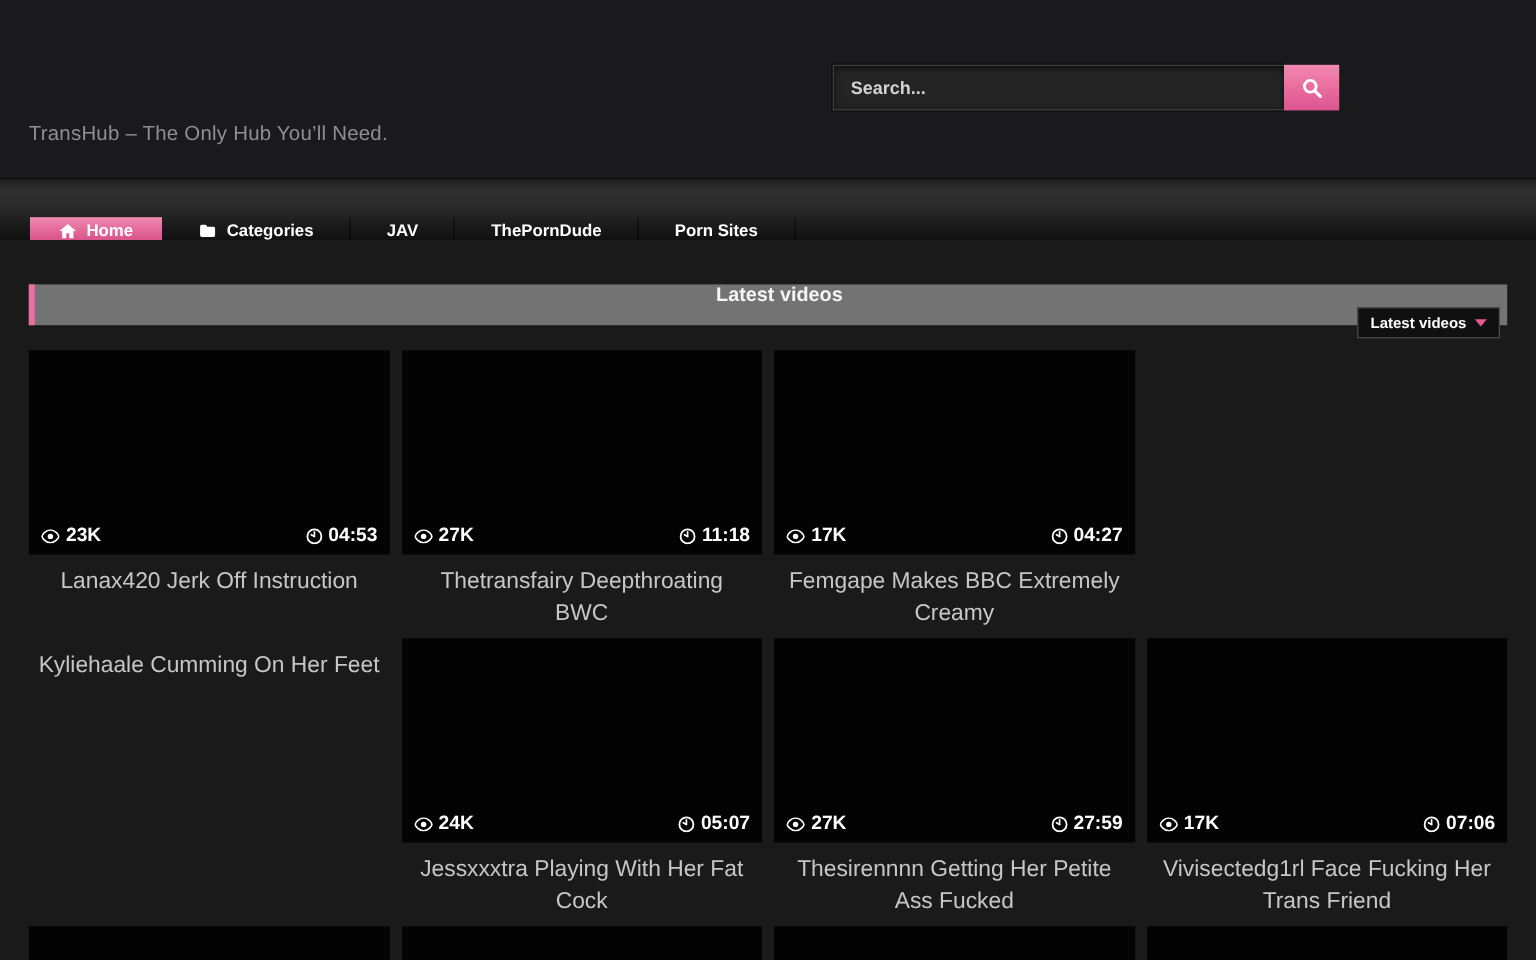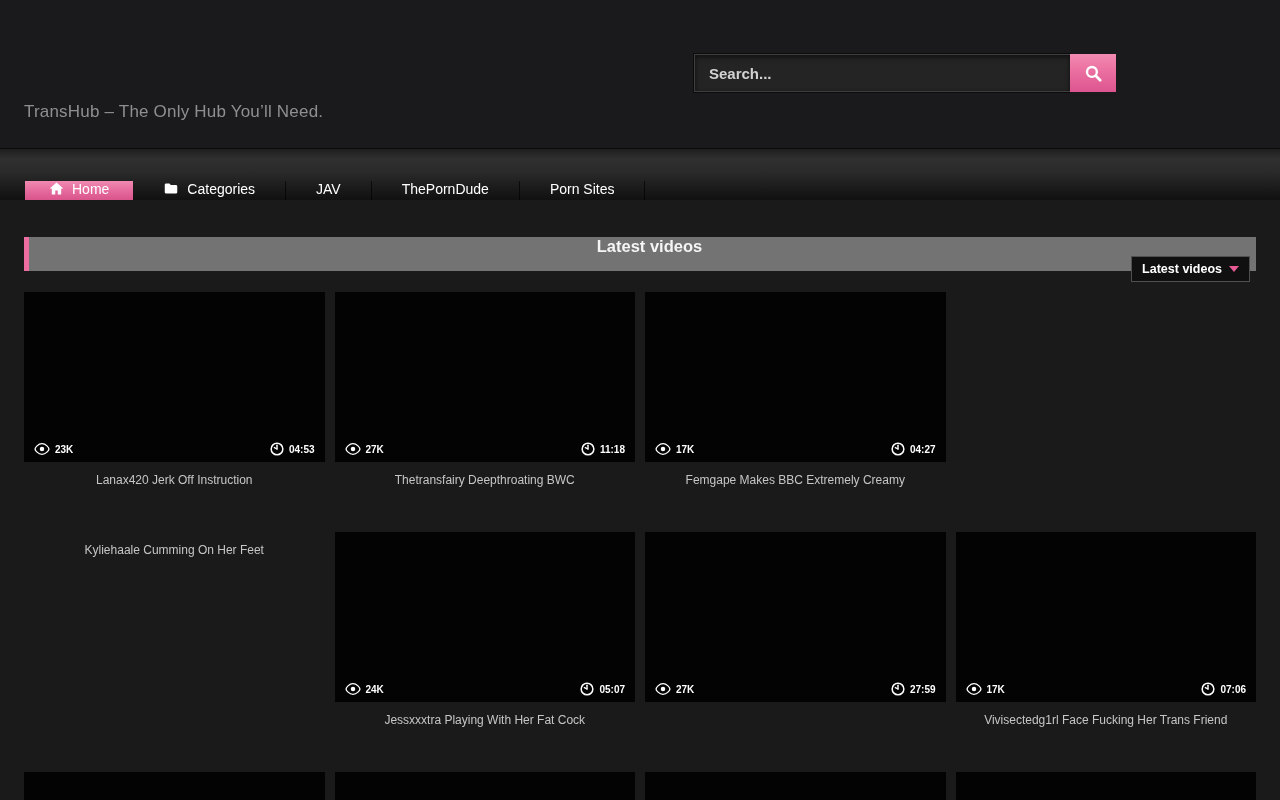--- a/index.html
+++ b/index.html
@@ -40,23 +40,23 @@
 
   
   .nav-bar {
     height: 52px;
     background: linear-gradient(180deg, #1e1e1e 0%, #303030 20%, #2a2a2a 45%, #1a1a1a 78%, #101010 100%);
     border-top: 1px solid #0a0a0a;
     display: flex; align-items: stretch;
     padding-left: 25px;
   }
   .nav-item {
-    display: flex; align-items: flex-start; gap: 8px;
+    display: flex; align-items: flex-end; gap: 8px;
     padding: 0 30px;
-    font-size: 14px; font-weight: normal; color: #fff;
+    font-size: 14px; font-weight: bold; color: #fff;
     border-right: 1px solid rgba(0,0,0,.65);
     cursor: pointer; white-space: nowrap; margin-top: 32px;
   }
   .nav-item.active {
     background: linear-gradient(180deg, #f08ab1 0%, #e5699c 55%, #d9548a 100%);
     border-right: none; padding: 0 24px;
   }
   .nav-item .nav-icon { display: flex; align-items: center; }
 
   
@@ -91,29 +91,29 @@
     column-gap: 10px; row-gap: 0;
   }
   .video-card { cursor: pointer; }
   .thumb {
     position: relative; height: 170px;
     background: #030303;
   }
   .thumb-stats {
     position: absolute; left: 10px; right: 10px; bottom: 6px;
     display: flex; justify-content: space-between; align-items: center;
-    font-size: 10px; font-weight: bold; color: #fff;
+    font-size: 16px; font-weight: bold; color: #fff;
   }
   .stat { display: flex; align-items: center; gap: 5px; }
   .video-title {
     min-height: 70px;
     padding: 10px 8px 0;
     text-align: center;
     color: #c6c6c6;
-    font-size: 12px; line-height: 1.42;
+    font-size: 19px; line-height: 1.42;
   }
   svg { display: block; }
 </style>
 </head>
 <body>
 
 <div class="top-header">
   <div class="search-wrap">
     <input class="search-input" type="text" placeholder="Search..." style="">
     <button class="search-btn">
@@ -297,20 +297,21 @@
             <svg width="14" height="14" viewBox="0 0 24 24">
               <circle cx="12" cy="12" r="10" fill="none" stroke="#ffffff" stroke-width="2.6"></circle>
               <line x1="12" y1="12" x2="12" y2="5.5" stroke="#ffffff" stroke-width="2.4" stroke-linecap="round"></line>
               <line x1="12" y1="12" x2="7.5" y2="9.5" stroke="#ffffff" stroke-width="2.4" stroke-linecap="round"></line>
             </svg>
           </span>
           <span class="duration-value">27:59</span>
         </span>
       </div>
     </div>
+    <div class="video-title">Thesirennnn Getting Her Petite Ass Fucked</div>
   </div>
 
   <div class="video-card">
     <div class="thumb">
       <div class="thumb-stats">
         <span class="stat">
           <span>
             <svg width="16" height="12" viewBox="0 0 24 18">
               <path d="M12 1 C6 1 1.6 7.2 1.6 9 S6 17 12 17 s10.4-6.2 10.4-8 S18 1 12 1 Z" fill="none" stroke="#ffffff" stroke-width="2"></path>
               <circle cx="12" cy="9" r="3.4" fill="#ffffff"></circle>

